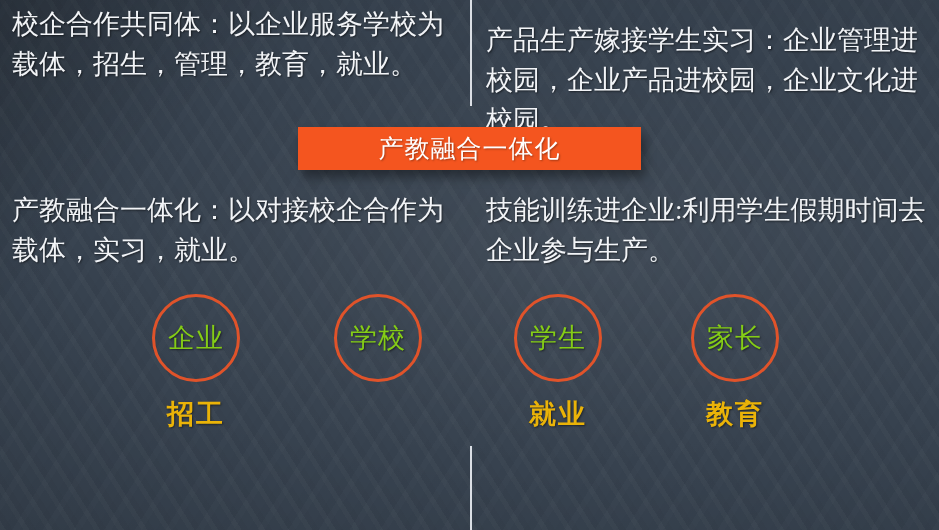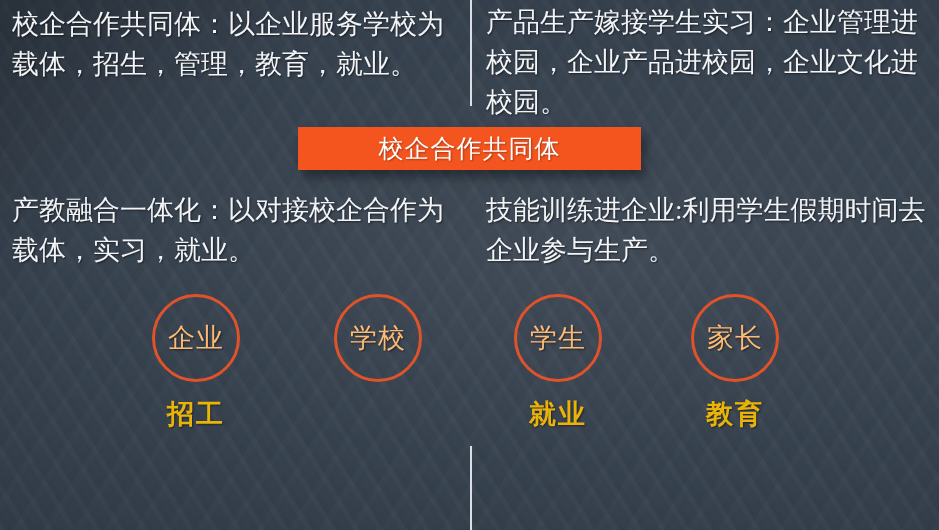--- a/index.html
+++ b/index.html
@@ -56,21 +56,21 @@
   .quad-text {
     position: absolute;
     color: #f2f4f7;
     font-size: 27px;
     line-height: 40px;
     letter-spacing: 0px;
     text-shadow: 1px 1px 2px rgba(0,0,0,0.55);
     white-space: pre-line;
   }
   #tl { left: 12px;  top: 4px;   width: 446px; }
-  #tr { left: 486px; top: 2px;   width: 450px; }
+  #tr { left: 486px; top: 20px;   width: 450px; }
   #bl { left: 12px;  top: 190px; width: 446px; }
   #br { left: 486px; top: 190px; width: 450px; }
 
   .divider {
     position: absolute;
     left: 470px;
     width: 2px;
     background: #e9edf2;
     opacity: 0.92;
   }
@@ -106,21 +106,21 @@
     height: 88px;
     margin: 0 auto;
     border: 3px solid #e0532a;
     border-radius: 50%;
     display: flex;
     align-items: center;
     justify-content: center;
     box-sizing: border-box;
   }
   .node .bubble span {
-    color: #fdba74;
+    color: #84cc16;
     font-size: 27px;
     letter-spacing: 1px;
     text-shadow: 1px 1px 2px rgba(0,0,0,0.5);
   }
   .node .cap {
     margin-top: 14px;
     color: #eab308;
     font-size: 27px;
     font-weight: bold;
     letter-spacing: 2px;
@@ -145,21 +145,21 @@
 
   <div class="quad-text" id="tl">校企合作共同体：以企业服务学校为载体，招生，管理，教育，就业。</div>
 
   <div class="quad-text" id="tr">产品生产嫁接学生实习：企业管理进校园，企业产品进校园，企业文化进校园。</div>
 
   <div class="quad-text" id="br">技能训练进企业:利用学生假期时间去企业参与生产。</div>
 
   <div class="quad-text" id="bl">产教融合一体化：以对接校企合作为载体，实习，就业。</div>
 
   <div id="banner">
-    <span class="btext">校企合作共同体</span>
+    <span class="btext">产教融合一体化</span>
   </div>
 
   <div class="node" id="node-0">
     <div class="bubble">
       <span>企业</span>
     </div>
     <div class="cap">招工</div>
   </div>
 
   <div class="node" id="node-1">

